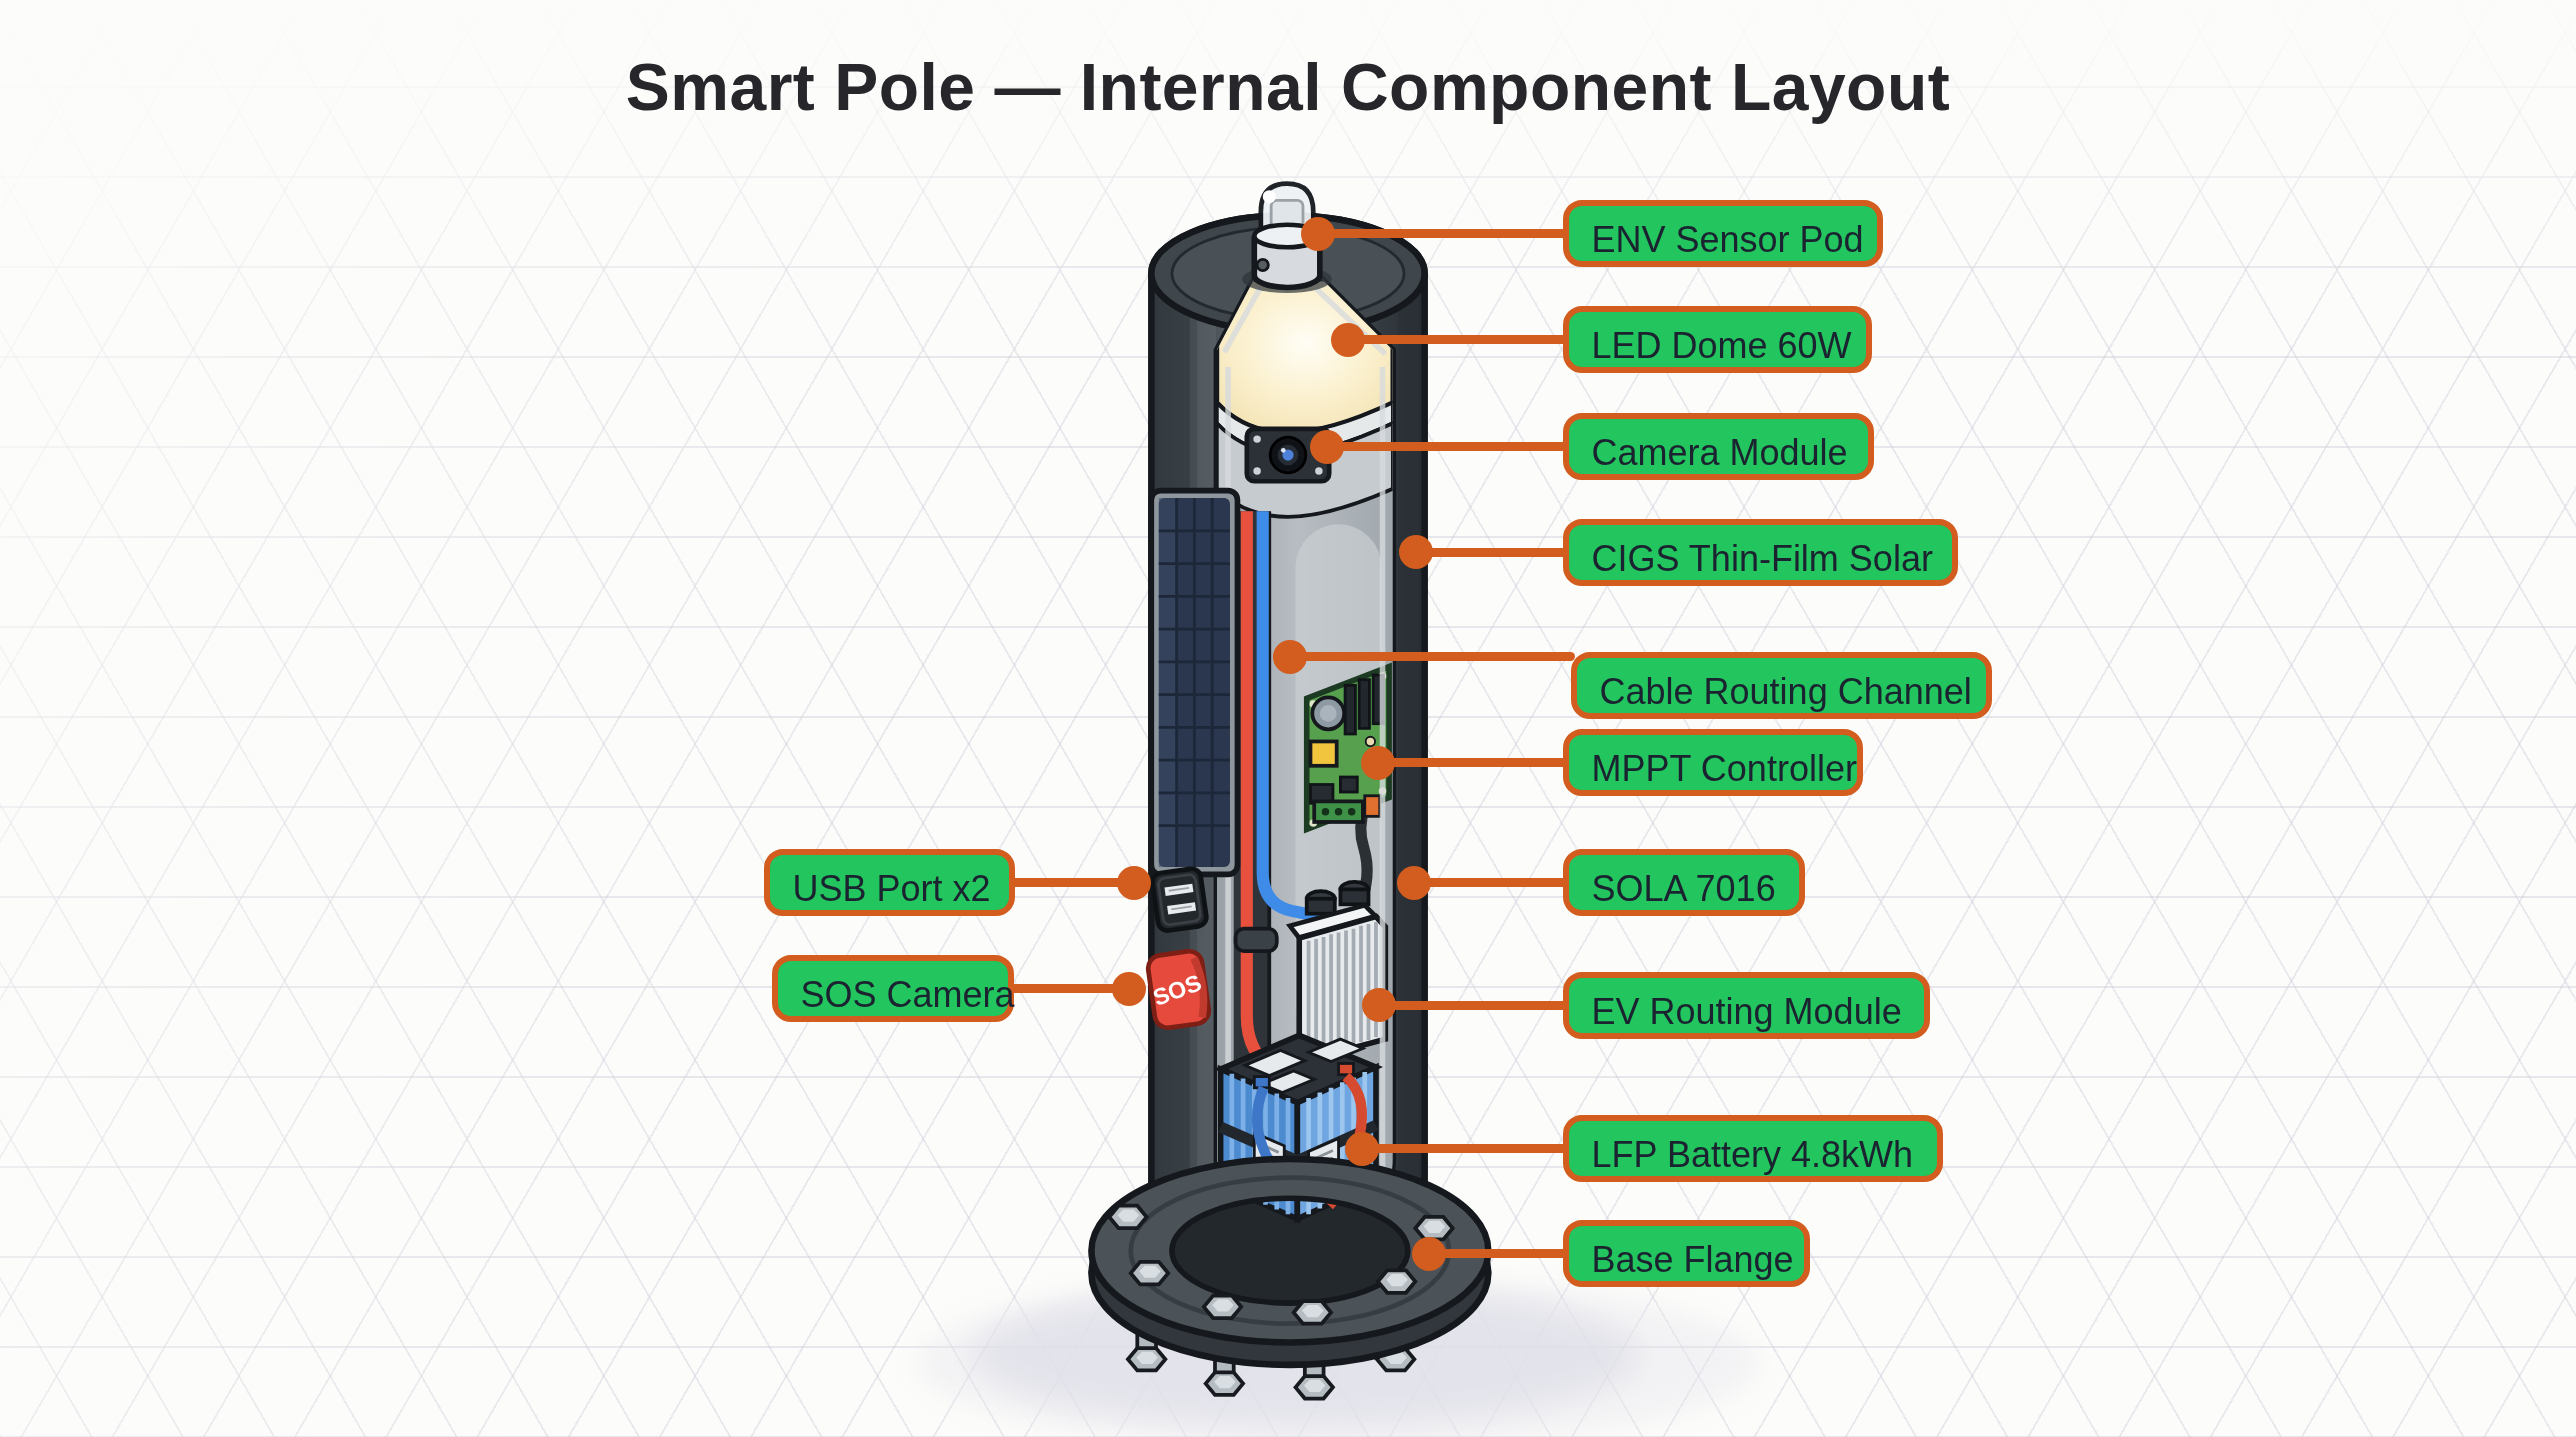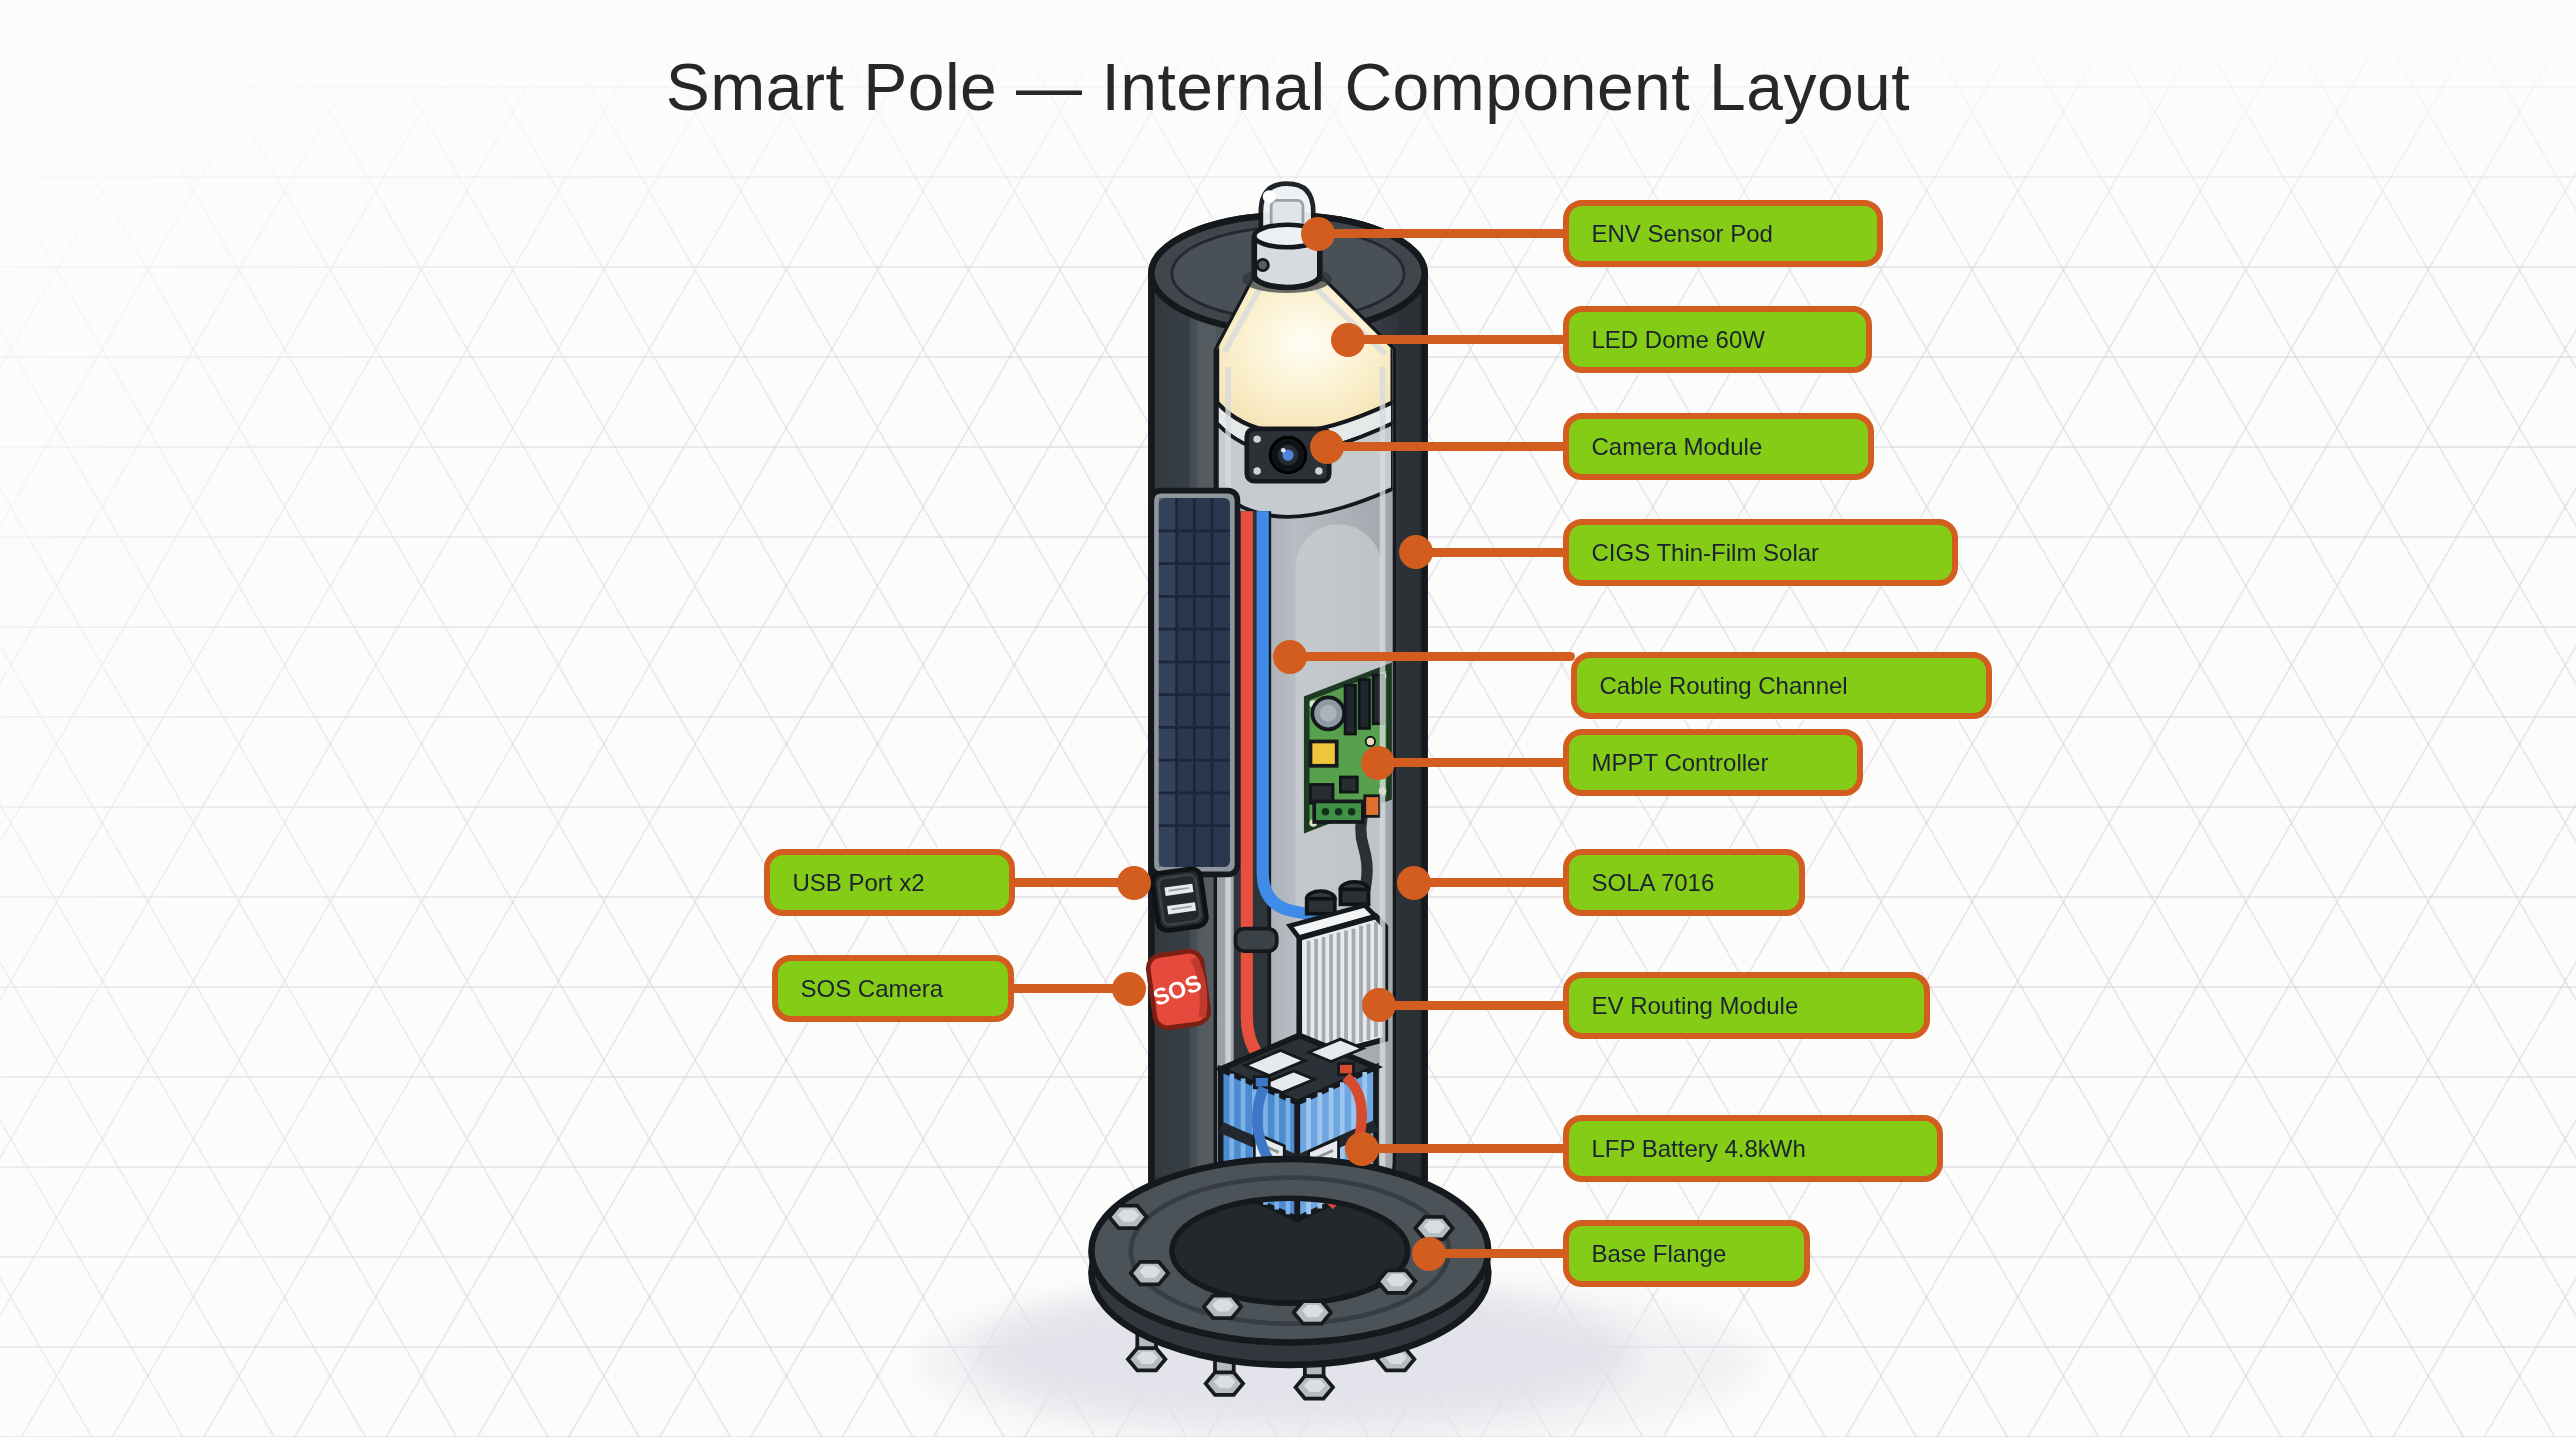--- a/index.html
+++ b/index.html
@@ -12,26 +12,26 @@
       repeating-linear-gradient(60deg, rgba(198,198,214,.34) 0 1.9px, transparent 1.9px 79px),
       repeating-linear-gradient(-60deg,rgba(198,198,214,.34) 0 1.9px, transparent 1.9px 79px);
   }
   
   #canvas::after{content:"";position:absolute;inset:0;pointer-events:none;
     background:
       linear-gradient(180deg, rgba(252,252,250,.96) 0%, rgba(252,252,250,.55) 9%, rgba(252,252,250,0) 22%),
       linear-gradient(115deg, rgba(252,252,250,.9) 0%, rgba(252,252,250,.35) 16%, rgba(252,252,250,0) 38%);
   }
   .title{position:absolute;left:0;top:49px;width:100%;text-align:center;
-    font-size:66px;font-weight:400;color:#26262b;letter-spacing:0.5px;z-index:5;}
+    font-size:66px;font-weight:700;color:#26262b;letter-spacing:0.5px;z-index:5;}
   .art{position:absolute;left:0;top:0;width:2576px;height:1438px;z-index:2;}
   .callout{position:absolute;height:67px;box-sizing:border-box;z-index:6;
-    border:6.6px solid #d25d1e;border-radius:19px;background:#84cc16;
-    display:flex;align-items:center;padding:0 22.5px;
-    font-size:24px;color:#1b2230;white-space:nowrap;}
+    border:6.6px solid #d25d1e;border-radius:19px;background:#22c55e;
+    display:flex;align-items:flex-end;padding:0 22.5px;
+    font-size:36px;color:#1b2230;white-space:nowrap;}
   .lead{position:absolute;height:9.4px;background:#d25d1e;border-radius:4.7px;z-index:4;}
   .dot{position:absolute;width:34px;height:34px;border-radius:50%;background:#d25d1e;z-index:4;}
 </style>
 </head>
 <body>
 
 <div id="canvas">
 
   <div class="title">Smart Pole — Internal Component Layout</div>
 

